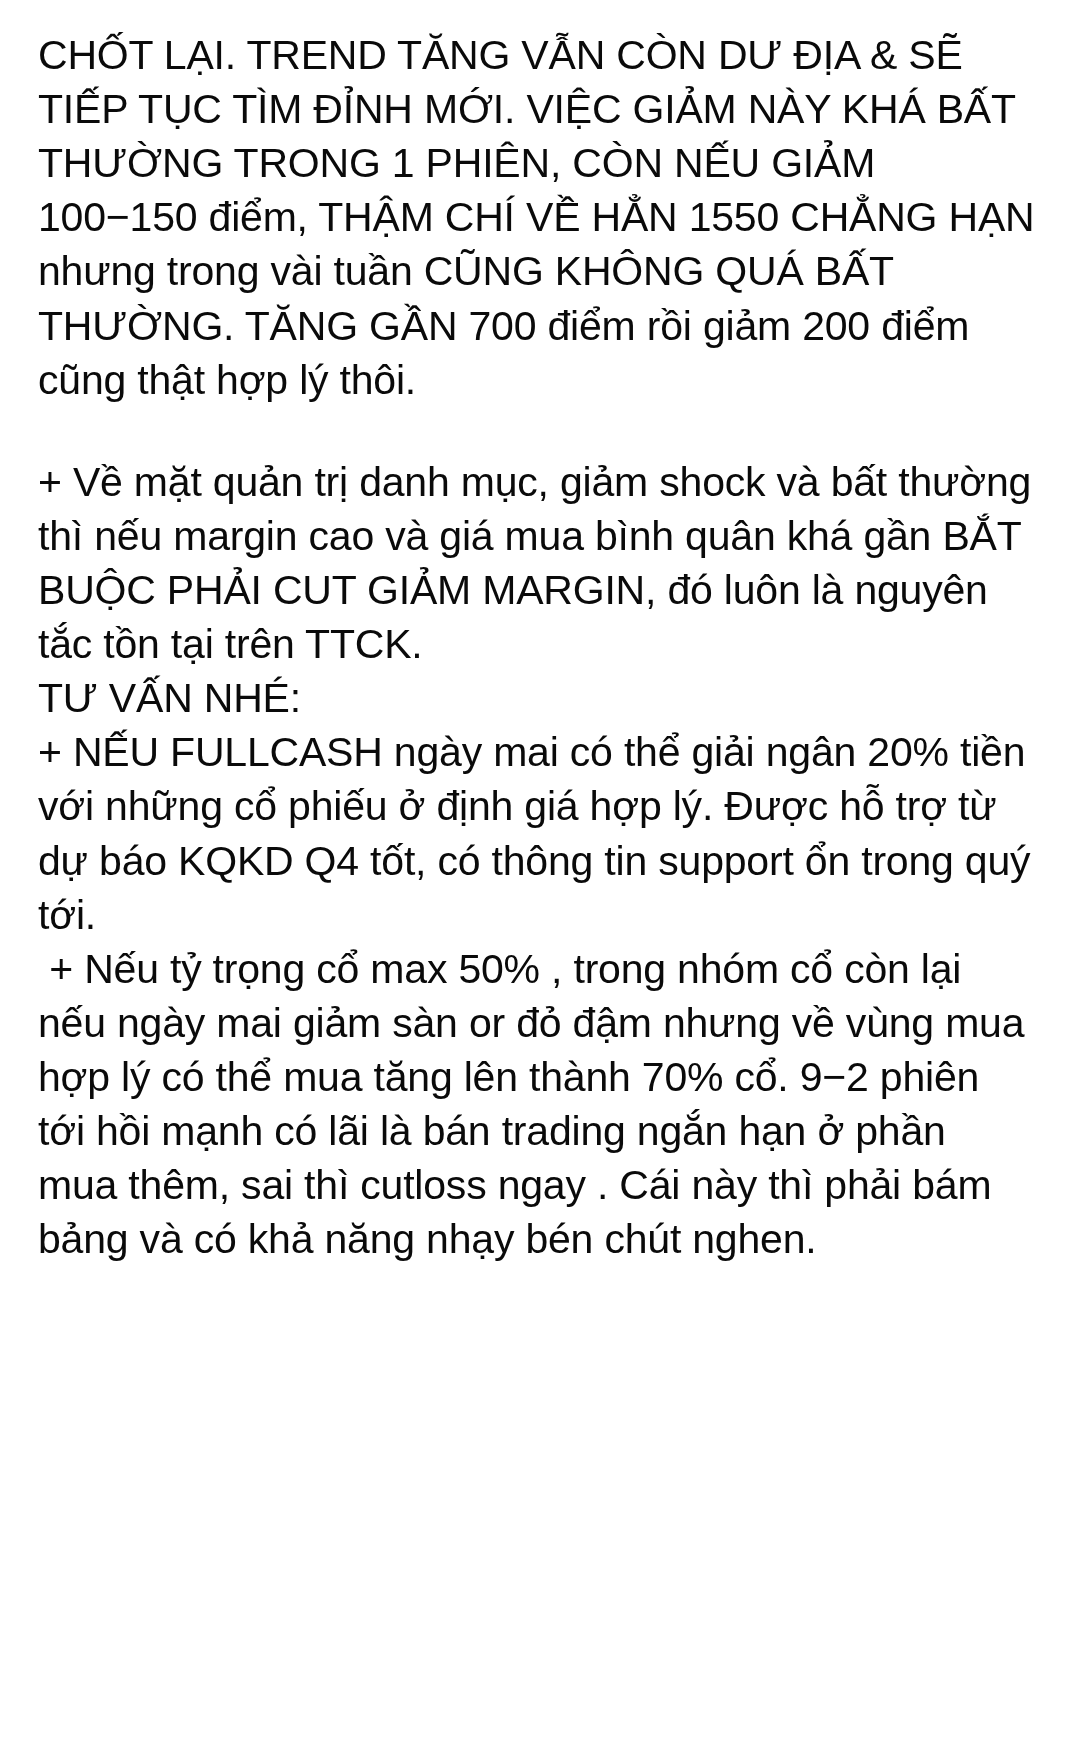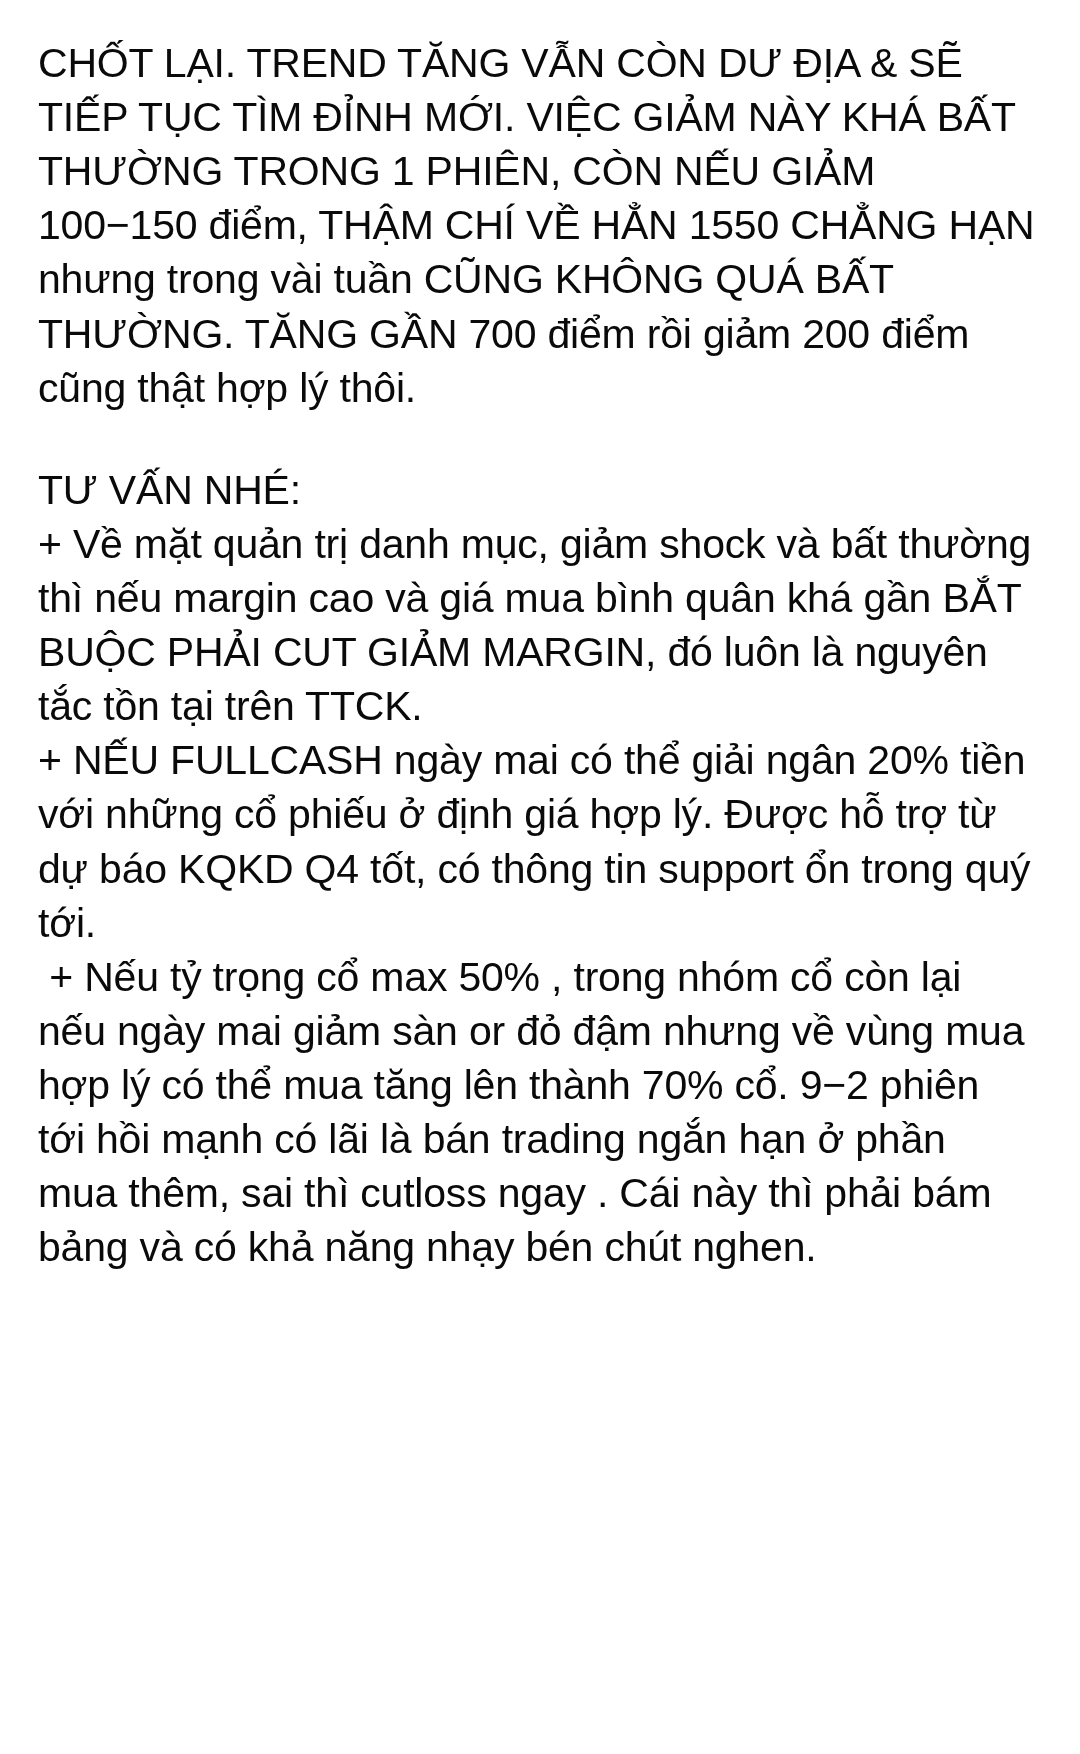--- a/index.html
+++ b/index.html
@@ -11,21 +11,21 @@
     width: 1080px;
     min-height: 1754px;
     font-family: "Liberation Sans", sans-serif;
     color: #000000;
     -webkit-font-smoothing: antialiased;
   }
   .page {
     width: 1080px;
     min-height: 1754px;
     box-sizing: border-box;
-    padding: 36px 44px 20px 38px;
+    padding: 28px 44px 20px 38px;
     background: #ffffff;
   }
   .para {
     font-size: 41px;
     line-height: 1.32;
     letter-spacing: -0.2px;
     margin: 0;
     white-space: pre-wrap;
     word-wrap: break-word;
     font-weight: 400;
@@ -40,23 +40,23 @@
 </style>
 </head>
 <body>
 
 <div class="page">
 
   <p class="para">CHỐT LẠI. TREND TĂNG VẪN CÒN DƯ ĐỊA &amp; SẼ TIẾP TỤC TÌM ĐỈNH MỚI. VIỆC GIẢM NÀY KHÁ BẤT THƯỜNG TRONG 1 PHIÊN, CÒN NẾU GIẢM 100−150 điểm, THẬM CHÍ VỀ HẲN 1550 CHẲNG HẠN nhưng trong vài tuần CŨNG KHÔNG QUÁ BẤT THƯỜNG. TĂNG GẦN 700 điểm rồi giảm 200 điểm cũng thật hợp lý thôi.</p>
 
   <div class="spacer-block"></div>
 
+  <p class="para">+ Về mặt quản trị danh mục, giảm shock và bất thường thì nếu margin cao và giá mua bình quân khá gần BẮT BUỘC PHẢI CUT GIẢM MARGIN, đó luôn là nguyên tắc tồn tại trên TTCK.</p>
+
   <p class="para">TƯ VẤN NHÉ:</p>
-
-  <p class="para">+ Về mặt quản trị danh mục, giảm shock và bất thường thì nếu margin cao và giá mua bình quân khá gần BẮT BUỘC PHẢI CUT GIẢM MARGIN, đó luôn là nguyên tắc tồn tại trên TTCK.</p>
 
   <p class="para">+ NẾU FULLCASH ngày mai có thể giải ngân 20% tiền với những cổ phiếu ở định giá hợp lý. Được hỗ trợ từ dự báo KQKD Q4 tốt, có thông tin support ổn trong quý tới.</p>
 
   <p class="para"> + Nếu tỷ trọng cổ max 50% , trong nhóm cổ còn lại nếu ngày mai giảm sàn or đỏ đậm nhưng về vùng mua hợp lý có thể mua tăng lên thành 70% cổ. 9−2 phiên tới hồi mạnh có lãi là bán trading ngắn hạn ở phần mua thêm, sai thì cutloss ngay . Cái này thì phải bám bảng và có khả năng nhạy bén chút nghen.</p>
 
   <div class="spacer-small"></div>
 
 
   <div class="spacer-small"></div>
 

